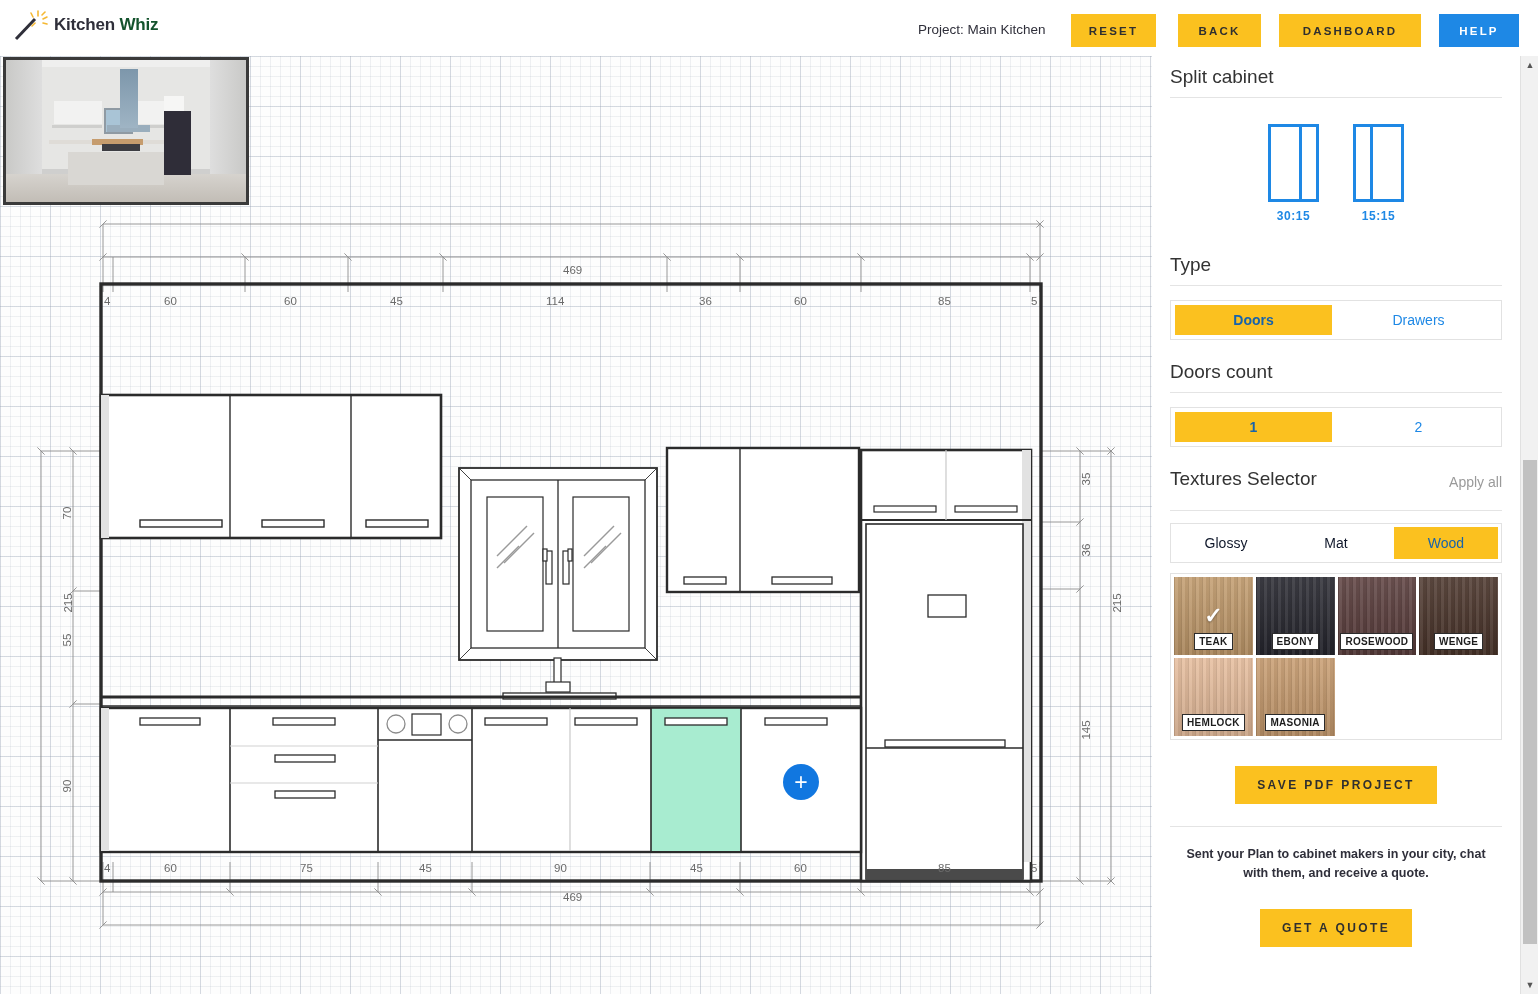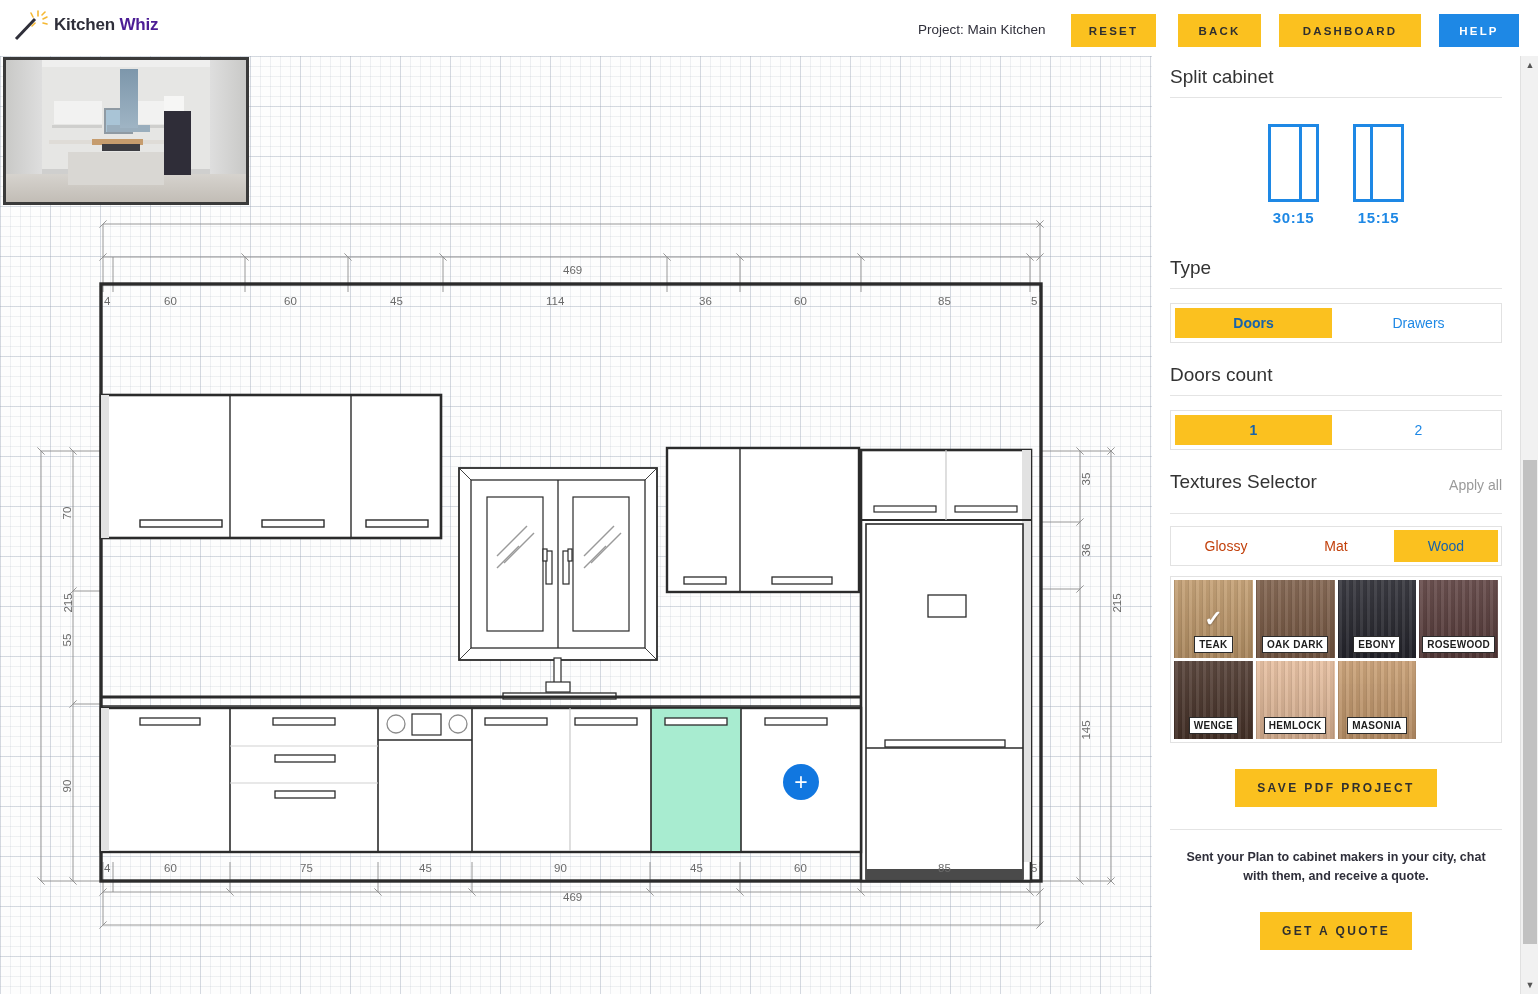--- a/index.html
+++ b/index.html
@@ -16,21 +16,21 @@
     background: #ffffff; z-index: 40;
   }
   .logo-wrap {
     position: absolute; left: 14px; top: 8px;
     display: flex; align-items: center; gap: 6px;
   }
   .logo-icon { width: 34px; height: 34px; position: relative; }
   .logo-text {
     font-size: 17px; font-weight: bold; color: #2f2f3a; letter-spacing: -0.2px;
   }
-  .logo-text .accent { color: #4c1d95; }
+  .logo-text .accent { color: #14532d; }
 
   .project-label {
     position: absolute; left: 918px; top: 22px;
     font-size: 13.5px; color: #2f2f3a; white-space: nowrap;
   }
   .hdr-btn {
     position: absolute; top: 14px; height: 33px;
     border: none; cursor: pointer;
     background: #fbc11f; color: #2f2f2f;
     font-family: "Liberation Sans", sans-serif;
@@ -117,40 +117,40 @@
 
   .split-row {
     display: flex; justify-content: center; gap: 34px;
     padding: 26px 0 12px 0;
   }
   .split-item { display: flex; flex-direction: column; align-items: center; cursor: pointer; }
   .split-box { display: flex; border: 3px solid #1e88e5; width: 51px; height: 78px; background: #fff; }
   .split-box .l, .split-box .r { background: #fff; }
   .split-box .div { width: 3px; background: #1e88e5; }
   .split-label {
-    margin-top: 7px; font-size: 15px; color: #1e88e5;
+    margin-top: 7px; font-size: 12px; color: #1e88e5;
     font-weight: bold; letter-spacing: 0.6px;
   }
 
   .seg-group {
     display: flex; border: 1px solid #e2e2e2; margin-top: 14px; height: 40px;
   }
   .seg {
     flex: 1; display: flex; align-items: center; justify-content: center;
     font-size: 14px; color: #1e88e5; cursor: pointer;
     background: #ffffff; margin: 4px;
   }
   .seg.active { background: #fbc11f; color: #1763ab; font-weight: bold; }
 
   .tex-tabs {
     display: flex; border: 1px solid #e2e2e2; margin-top: 12px; height: 40px;
   }
   .tex-tab {
     flex: 1; display: flex; align-items: center; justify-content: center;
-    font-size: 14px; color: #c2410c; cursor: pointer; margin: 3px;
+    font-size: 14px; color: #0f172a; cursor: pointer; margin: 3px;
   }
   .tex-tab.active { background: #fbc11f; color: #1763ab; }
 
   .tex-grid {
     display: grid; grid-template-columns: repeat(4, 1fr);
     gap: 3px; border: 1px solid #e2e2e2; padding: 3px; margin-top: 10px;
   }
   .tex {
     position: relative; height: 78px; cursor: pointer;
     display: flex; align-items: flex-end; justify-content: center; padding-bottom: 5px;
@@ -485,23 +485,20 @@
         <div class="tex-tab">Glossy</div>
         <div class="tex-tab">Mat</div>
         <div class="tex-tab active">Wood</div>
       </div>
 
       <div class="tex-grid">
         <div class="tex" id="sw0" style="background: repeating-linear-gradient(90deg, rgba(0, 0, 0, 0.1) 0px, rgba(0, 0, 0, 0.1) 1px, rgba(255, 255, 255, 0.07) 1px, rgba(255, 255, 255, 0.07) 4px, rgba(0, 0, 0, 0.05) 4px, rgba(0, 0, 0, 0.05) 7px), linear-gradient(rgba(255, 255, 255, 0.1), rgba(0, 0, 0, 0.12)), rgb(193, 154, 107);">
           <span class="chk">✓</span>
           <span class="nm">TEAK</span>
         </div>
-        <div class="tex" id="sw2" style="background: repeating-linear-gradient(90deg, rgba(0, 0, 0, 0.1) 0px, rgba(0, 0, 0, 0.1) 1px, rgba(255, 255, 255, 0.07) 1px, rgba(255, 255, 255, 0.07) 4px, rgba(0, 0, 0, 0.05) 4px, rgba(0, 0, 0, 0.05) 7px), linear-gradient(rgba(255, 255, 255, 0.1), rgba(0, 0, 0, 0.12)), rgb(122, 90, 68);">
-          <span class="nm">OAK DARK</span>
-        </div>
         <div class="tex" id="sw3" style="background: repeating-linear-gradient(90deg, rgba(0, 0, 0, 0.1) 0px, rgba(0, 0, 0, 0.1) 1px, rgba(255, 255, 255, 0.07) 1px, rgba(255, 255, 255, 0.07) 4px, rgba(0, 0, 0, 0.05) 4px, rgba(0, 0, 0, 0.05) 7px), linear-gradient(rgba(255, 255, 255, 0.1), rgba(0, 0, 0, 0.12)), rgb(38, 38, 46);">
           <span class="nm">EBONY</span>
         </div>
         <div class="tex" id="sw4" style="background: repeating-linear-gradient(90deg, rgba(0, 0, 0, 0.1) 0px, rgba(0, 0, 0, 0.1) 1px, rgba(255, 255, 255, 0.07) 1px, rgba(255, 255, 255, 0.07) 4px, rgba(0, 0, 0, 0.05) 4px, rgba(0, 0, 0, 0.05) 7px), linear-gradient(rgba(255, 255, 255, 0.1), rgba(0, 0, 0, 0.12)), rgb(90, 61, 60);">
           <span class="nm">ROSEWOOD</span>
         </div>
         <div class="tex" id="sw5" style="background: repeating-linear-gradient(90deg, rgba(0, 0, 0, 0.1) 0px, rgba(0, 0, 0, 0.1) 1px, rgba(255, 255, 255, 0.07) 1px, rgba(255, 255, 255, 0.07) 4px, rgba(0, 0, 0, 0.05) 4px, rgba(0, 0, 0, 0.05) 7px), linear-gradient(rgba(255, 255, 255, 0.1), rgba(0, 0, 0, 0.12)), rgb(74, 52, 42);">
           <span class="nm">WENGE</span>
         </div>
         <div class="tex" id="sw6" style="background: repeating-linear-gradient(90deg, rgba(0, 0, 0, 0.1) 0px, rgba(0, 0, 0, 0.1) 1px, rgba(255, 255, 255, 0.07) 1px, rgba(255, 255, 255, 0.07) 4px, rgba(0, 0, 0, 0.05) 4px, rgba(0, 0, 0, 0.05) 7px), linear-gradient(rgba(255, 255, 255, 0.1), rgba(0, 0, 0, 0.12)), rgb(230, 188, 155);">

